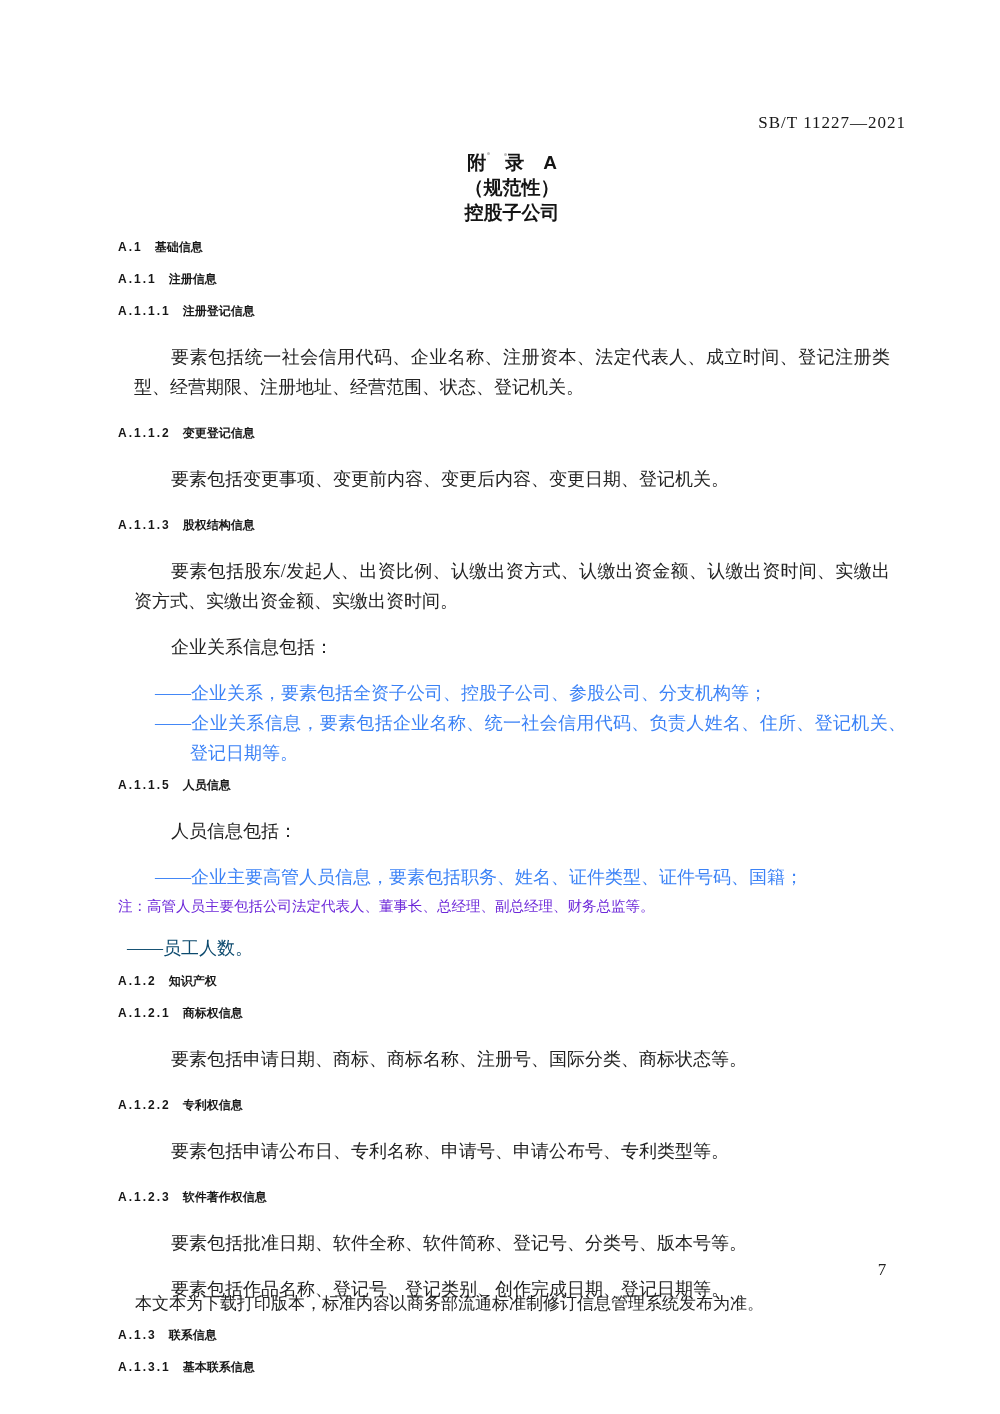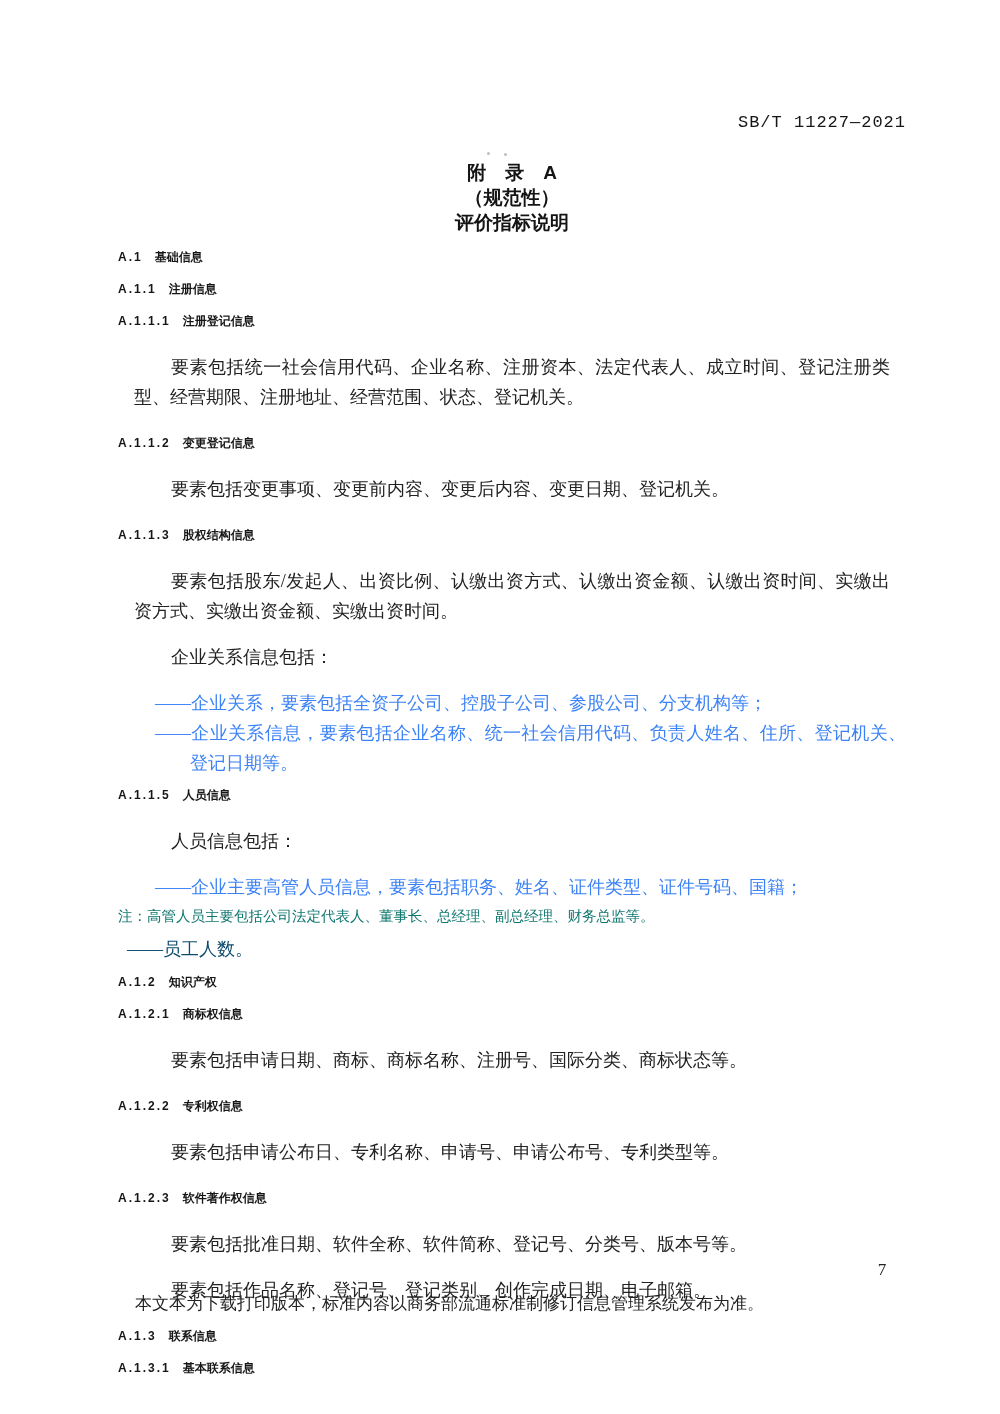--- a/index.html
+++ b/index.html
@@ -13,29 +13,29 @@
     height: 1414px;
     background: #ffffff;
     color: #1e1e1e;
     font-family: "Liberation Serif", serif;
     overflow: hidden;
   }
   .header-code {
     position: absolute;
     top: 113px;
     right: 94px;
-    font-family: Liberation Mono, monospace;
+    font-family: Liberation Serif, serif;
     font-size: 17px;
     letter-spacing: 1px;
     color: #161616;
   }
   .content {
     position: absolute;
     left: 118px;
-    top: 149px;
+    top: 139px;
     width: 788px;
   }
   .doc-title {
     text-align: center;
     font-family: "Liberation Sans", sans-serif;
     font-weight: bold;
     font-size: 19px;
     line-height: 25px;
     padding-top: 11px;
     margin-bottom: 7px;
@@ -67,22 +67,22 @@
     line-height: 30px;
     margin: 0;
     text-align: justify;
     padding-left: 72px;
     text-indent: -35px;
     color: #3b82f6;
   }
   .note {
     font-size: 14.5px;
     line-height: 25px;
-    margin: 2px 0 7px 0;
-    color: #0f766e;
+    margin: 2px 0 16px 0;
+    color: #6d28d9;
     font-family: Liberation Serif, serif;
   }
   .dash-emp {
     font-size: 18px;
     line-height: 27px;
     margin: 4px;
     padding-left: 5px;
     color: #0c4a6e;
   }
   .page-number {
@@ -121,21 +121,21 @@
   <div class="header-code">SB/T 11227—2021</div>
 
   <span class="artifact-dot d1"></span>
   <span class="artifact-dot d2"></span>
 
   <main class="content">
 
     <div class="doc-title">
       <div>附　录　A</div>
       <div>（规范性）</div>
-      <div>评价指标说明</div>
+      <div>控股子公司</div>
     </div>
 
     <div class="h"><span class="num">A.1</span><span>基础信息</span></div>
 
     <div class="h"><span class="num">A.1.1</span><span>注册信息</span></div>
 
     <div class="h"><span class="num">A.1.1.1</span><span>注册登记信息</span></div>
 
     <p class="para">要素包括统一社会信用代码、企业名称、注册资本、法定代表人、成立时间、登记注册类型、经营期限、注册地址、经营范围、状态、登记机关。</p>
 
@@ -172,21 +172,21 @@
 
     <div class="h"><span class="num">A.1.2.2</span><span>专利权信息</span></div>
 
     <p class="para">要素包括申请公布日、专利名称、申请号、申请公布号、专利类型等。</p>
 
     <div class="h"><span class="num">A.1.2.3</span><span>软件著作权信息</span></div>
 
     <p class="para">要素包括批准日期、软件全称、软件简称、登记号、分类号、版本号等。</p>
 
 
-    <p class="para">要素包括作品名称、登记号、登记类别、创作完成日期、电子邮箱。</p>
+    <p class="para">要素包括作品名称、登记号、登记类别、创作完成日期、登记日期等。</p>
 
     <div class="h"><span class="num">A.1.3</span><span>联系信息</span></div>
 
     <div class="h"><span class="num">A.1.3.1</span><span>基本联系信息</span></div>
 
 
   </main>
 
   <div class="page-number">7</div>
 

